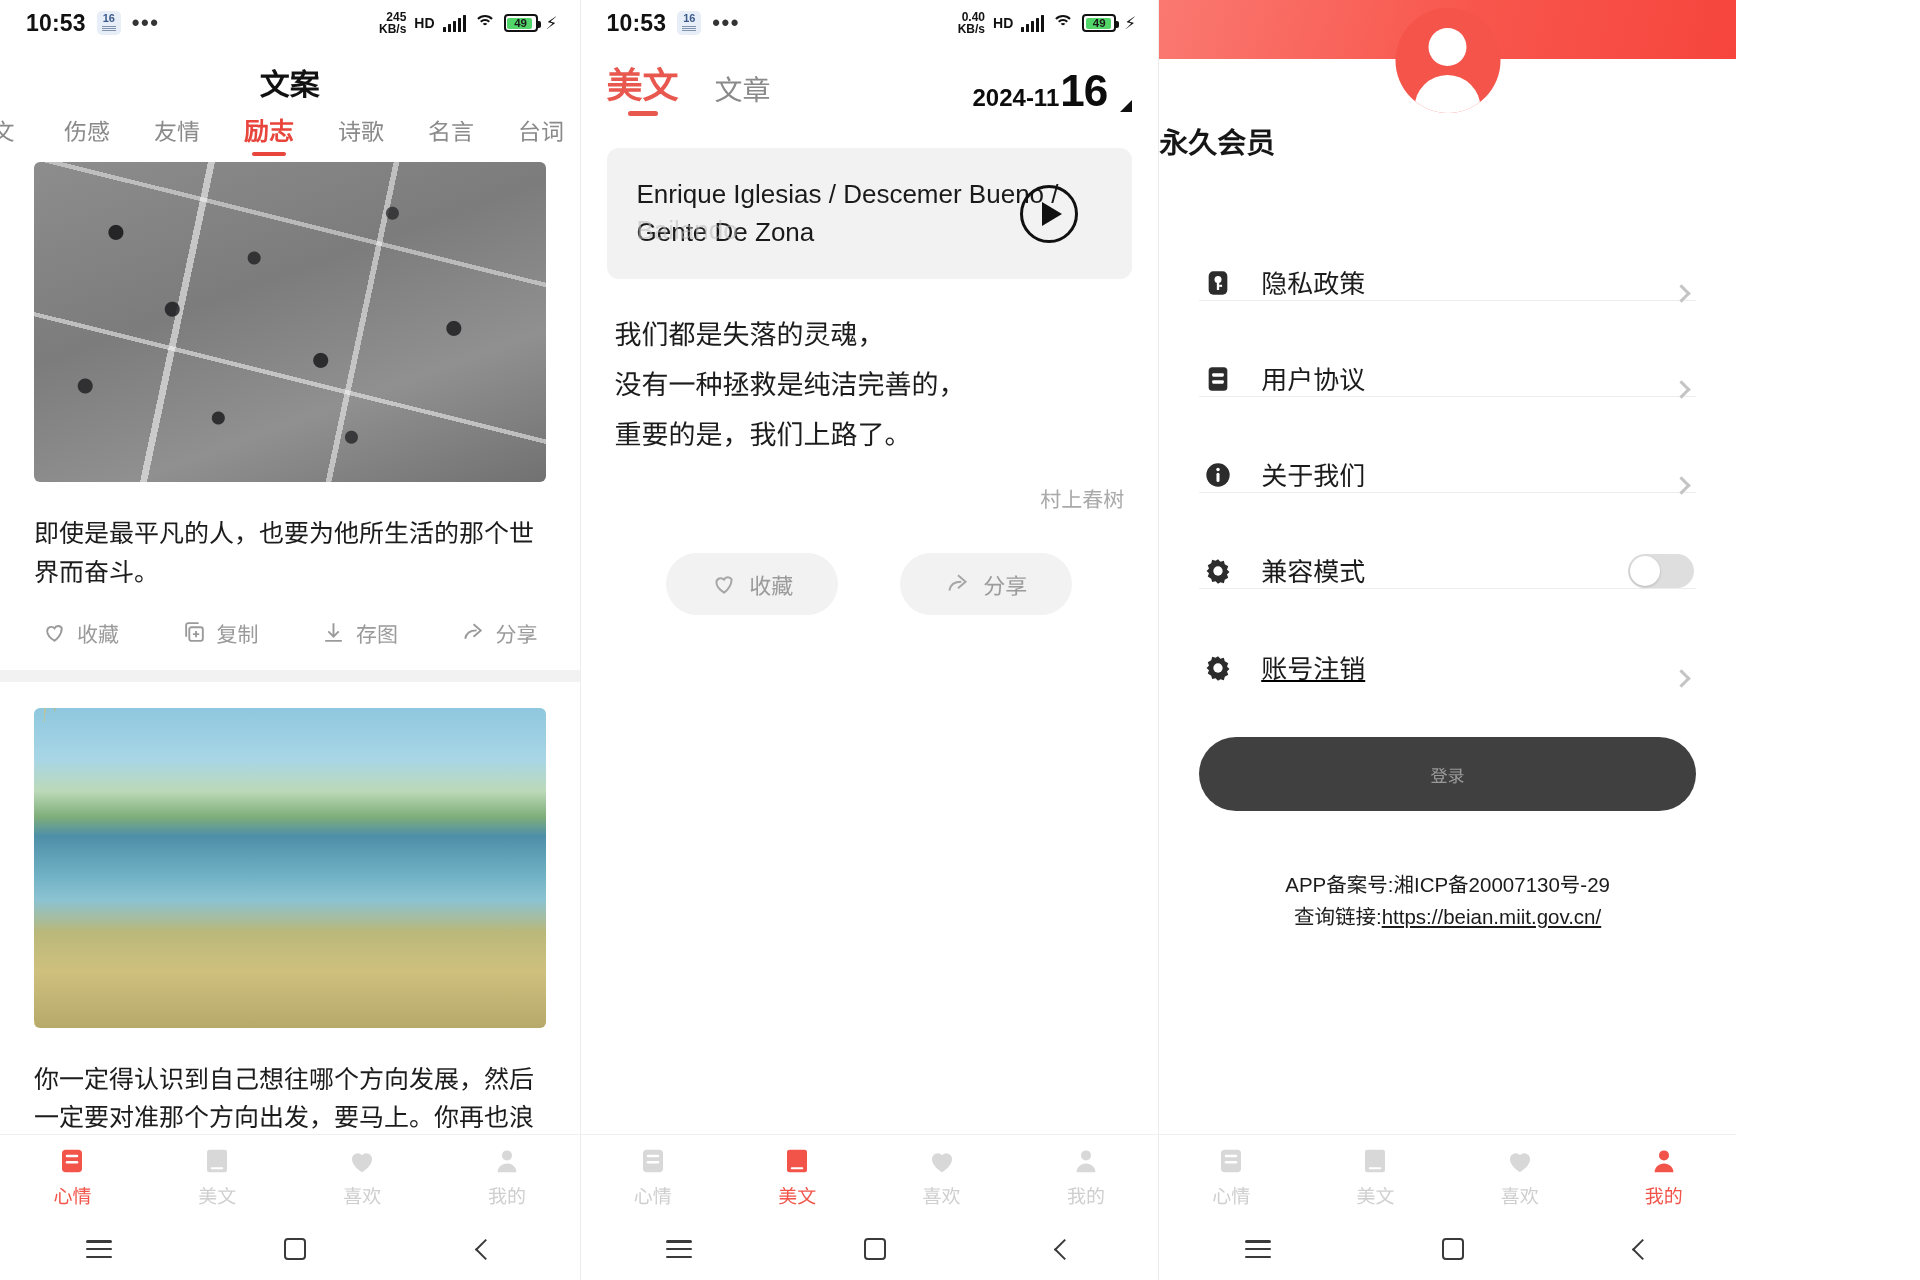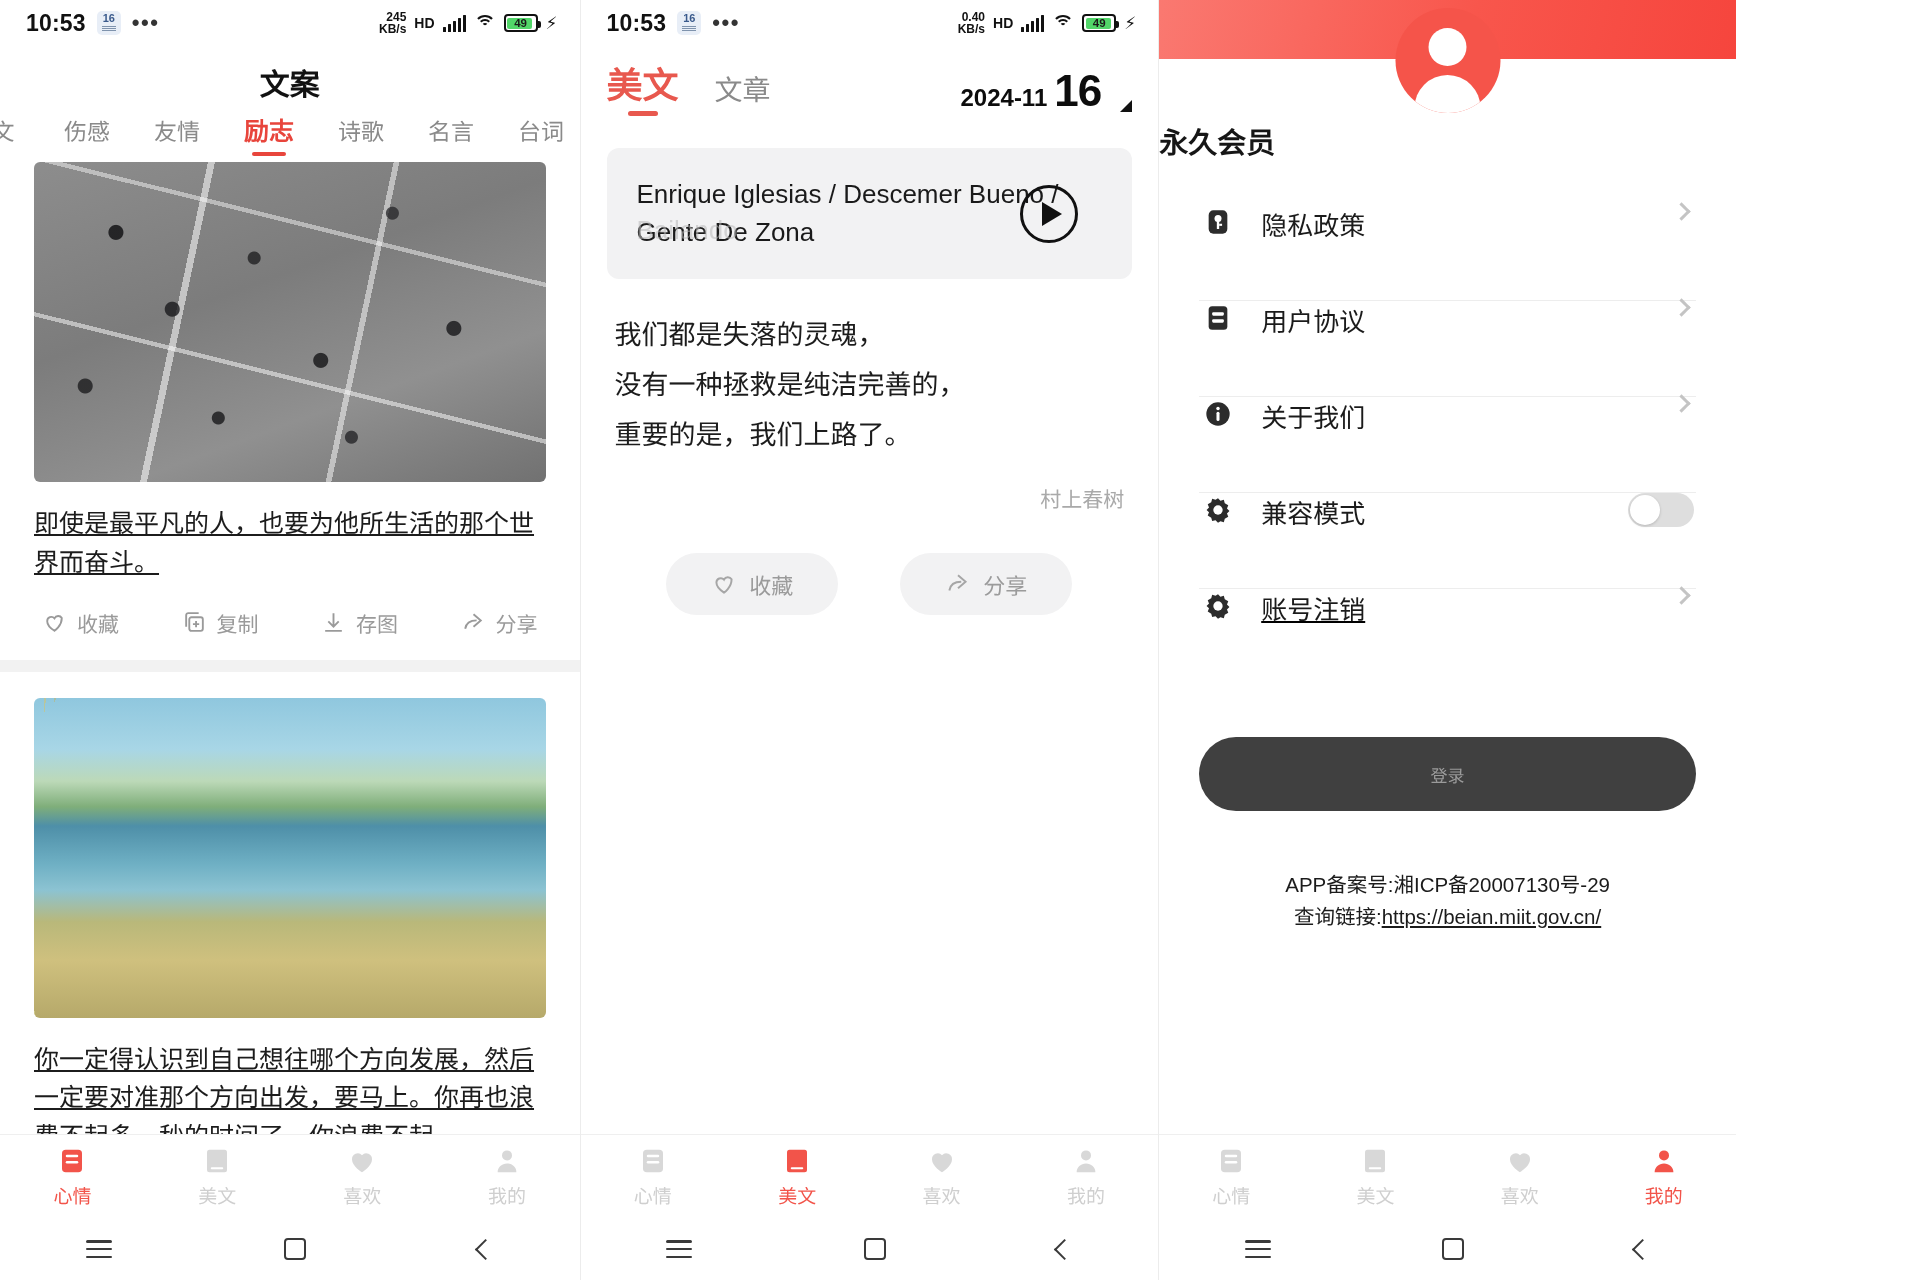--- a/index.html
+++ b/index.html
@@ -87,21 +87,21 @@
   .p1-tab.first { padding-left: 0; margin-left: -14px; }
   .p1-tab.active { color: #e8453c; font-weight: 700; font-size: 25px; }
   .p1-tab .uline {
     margin-top: 5px; height: 4px; width: 34px; border-radius: 2px; background: transparent;
   }
   .p1-tab.active .uline { background: #e8453c; }
 
   .card-img { width: 100%; display: block; height: 320px; }
   .card-pad { padding: 0 34px; }
   .quote-text {
-    font-size: 25px; line-height: 1.55; color: #1c1c1c; padding: 22px 0 0; text-decoration: underline;
+    font-size: 25px; line-height: 1.55; color: #1c1c1c; padding: 32px 0 0;
   }
   .act-row {
     display: flex; justify-content: space-between; align-items: center;
     padding: 26px 8px 22px; color: #9a9a9a; font-size: 21px;
   }
   .act { display: flex; align-items: center; gap: 10px; }
   .act svg { width: 25px; height: 25px; }
   .divider-thick { height: 12px; background: #f2f2f2; }
 
   
@@ -143,21 +143,21 @@
 
   
   .p2-head {
     display: flex; align-items: flex-end; padding: 10px 26px 6px; gap: 36px;
     position: relative;
   }
   .p2-tab { font-size: 28px; color: #8a8a8a; display: flex; flex-direction: column; align-items: center; }
   .p2-tab.active { color: #e8584e; font-weight: 700; font-size: 36px; }
   .p2-tab .uline { margin-top: 3px; height: 5px; width: 30px; border-radius: 3px; background: transparent; }
   .p2-tab.active .uline { background: #e8584e; }
-  .p2-date { margin-left: auto; display: flex; align-items: baseline; gap: 7px; color: #0d0d0d; }
+  .p2-date { margin-left: auto; display: flex; align-items: baseline; gap: 1px; color: #0d0d0d; }
   .p2-date .ym { font-size: 24px; font-weight: 600; }
   .p2-date .d { font-size: 44px; font-weight: 700; letter-spacing: -1px; }
   .p2-date .tri {
     width: 0; height: 0; border-left: 12px solid transparent;
     border-top: 12px solid transparent; border-right: 12px solid #111;
     align-self: flex-end; margin-bottom: 4px;
   }
   .music-card {
     margin: 26px 26px 0; background: #f2f2f3; border-radius: 12px;
     padding: 28px 30px; display: flex; align-items: center; position: relative; min-height: 110px;
@@ -198,21 +198,21 @@
   .avatar {
     position: absolute; left: 50%; transform: translateX(-50%); top: 54px;
     width: 105px; height: 105px; border-radius: 50%; background: #f5544a;
     display: flex; align-items: flex-end; justify-content: center; overflow: hidden; z-index: 3;
   }
   .avatar .head { position: absolute; top: 20px; width: 38px; height: 38px; border-radius: 50%; background: #fff; }
   .avatar .body { position: absolute; bottom: -8px; width: 66px; height: 46px; border-radius: 33px 33px 0 0; background: #fff; }
   .p3-name { text-align: left; margin-top: 60px; font-size: 29px; font-weight: 700; color: #161616; }
   .set-list { margin: 44px 40px 0; }
   .set-row {
-    display: flex; align-items: flex-start; height: 96px; border-bottom: 1px solid #ededed;
+    display: flex; align-items: flex-end; height: 96px; border-bottom: 1px solid #ededed;
     gap: 26px; padding: 0 2px;
   }
   .set-row:last-child { border-bottom: none; text-decoration: underline; }
   .set-ico { width: 34px; height: 34px; flex: none; display: flex; align-items: center; justify-content: center; }
   .set-label { font-size: 26px; color: #1b1b1b; flex: 1; }
   .chev {
     width: 13px; height: 13px; border-right: 3px solid #c4c4c4; border-top: 3px solid #c4c4c4;
     transform: rotate(45deg); margin-right: 6px;
   }
   .toggle { width: 66px; height: 34px; border-radius: 17px; background: #dedede; position: relative; }

